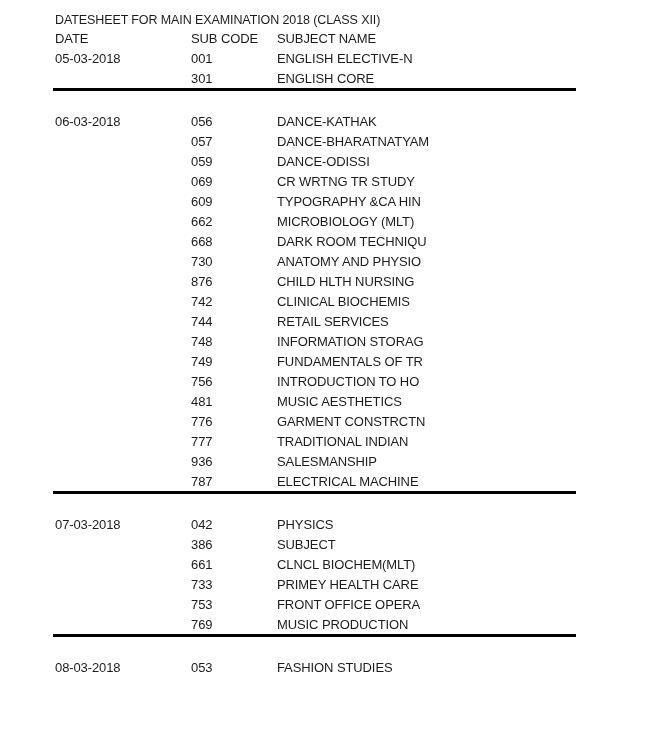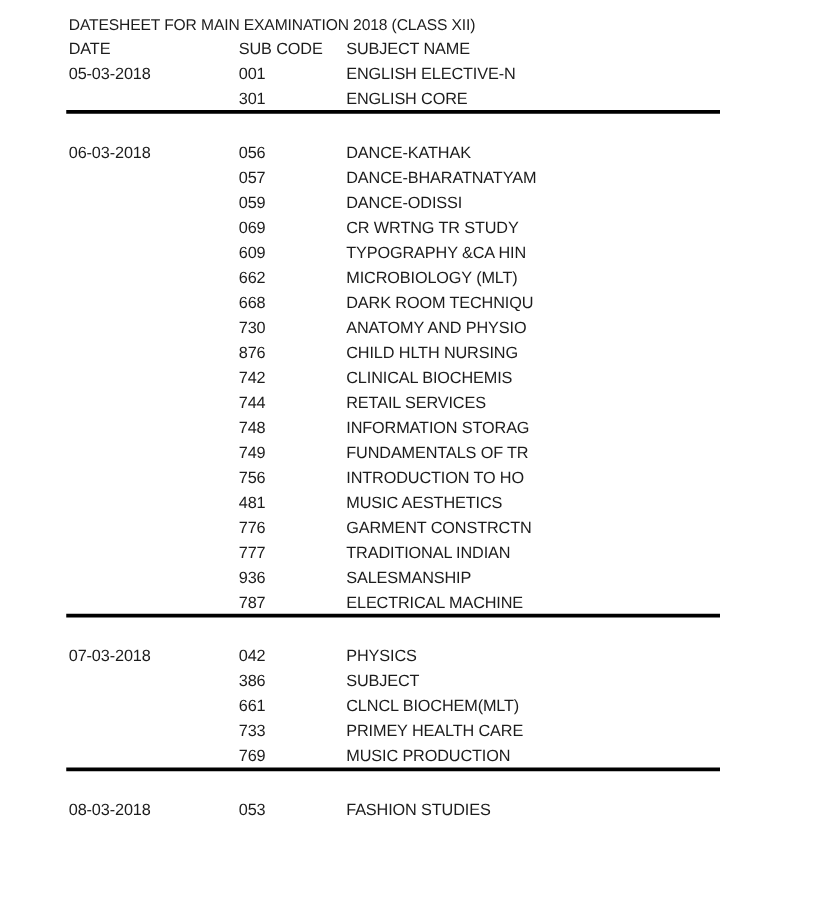--- a/index.html
+++ b/index.html
@@ -215,20 +215,25 @@
     <div class="cell">661</div>
     <div class="cell">CLNCL BIOCHEM(MLT)</div>
   </div>
 
   <div class="grid-row">
     <div class="cell"></div>
     <div class="cell">733</div>
     <div class="cell">PRIMEY HEALTH CARE</div>
   </div>
 
+  <div class="grid-row">
+    <div class="cell"></div>
+    <div class="cell">753</div>
+    <div class="cell">FRONT OFFICE OPERA</div>
+  </div>
 
   <div class="grid-row">
     <div class="cell"></div>
     <div class="cell">769</div>
     <div class="cell">MUSIC PRODUCTION</div>
   </div>
 </div>
     <div class="rule"></div>
   </section>
 

